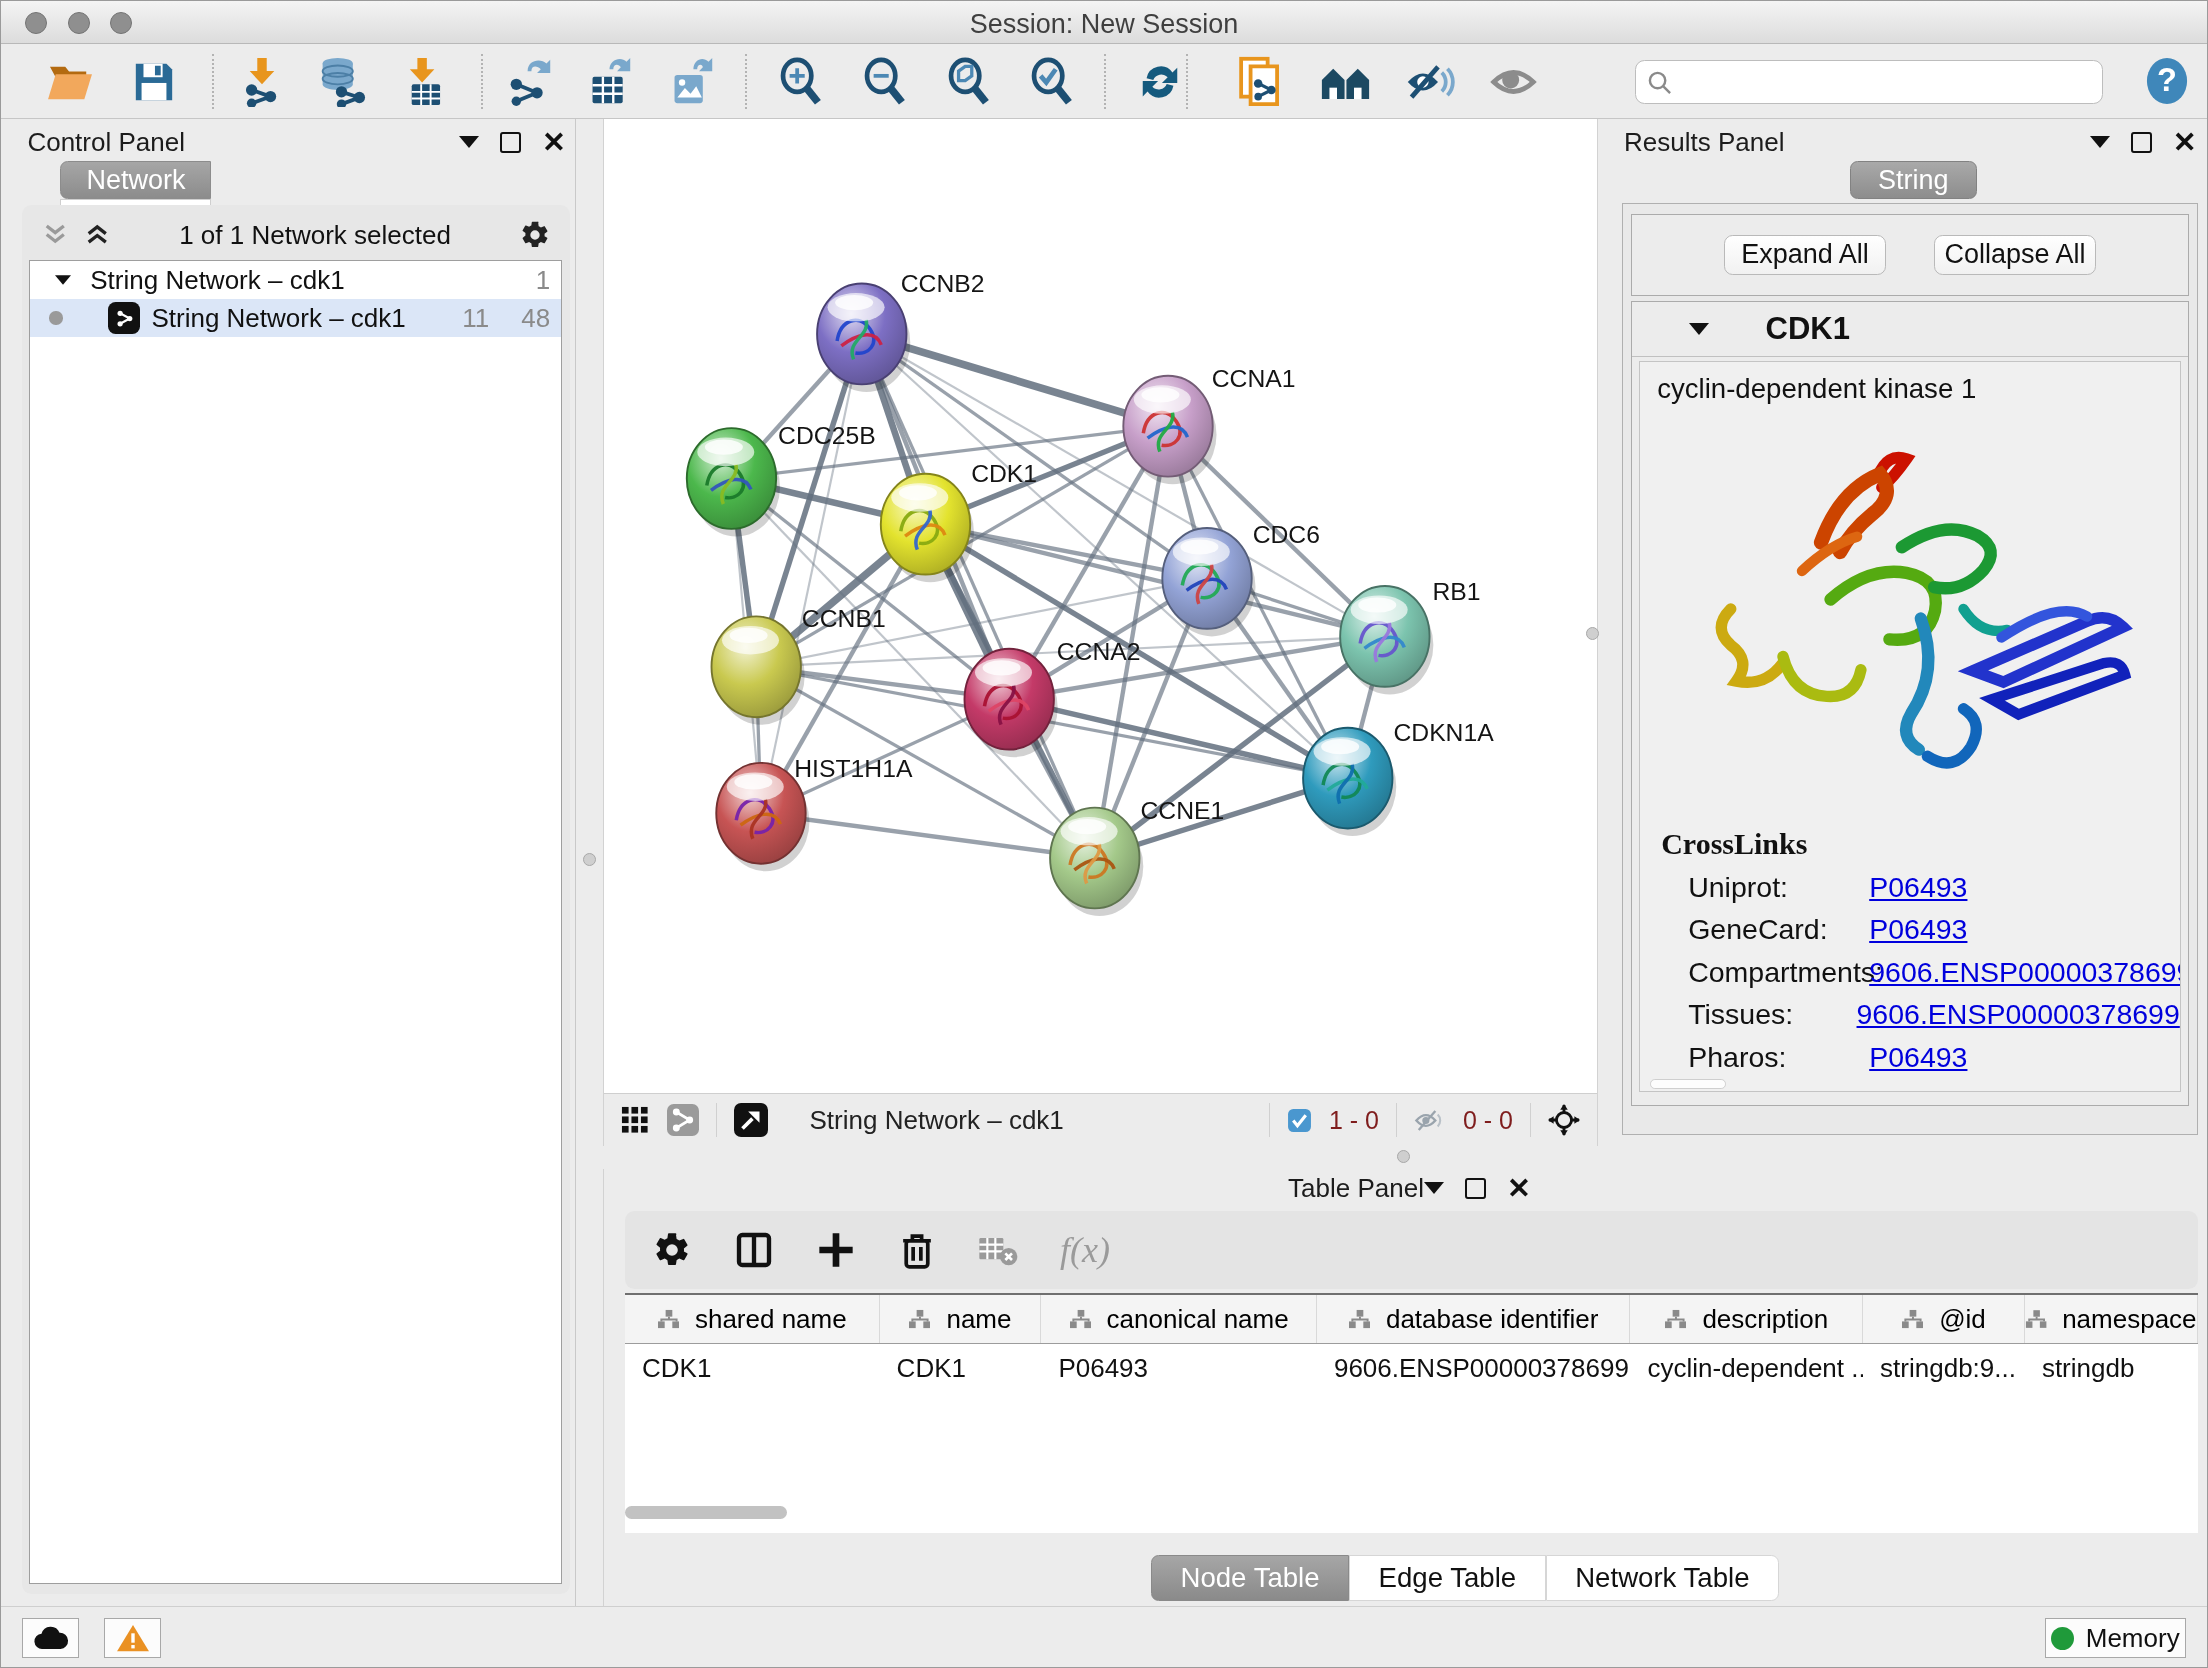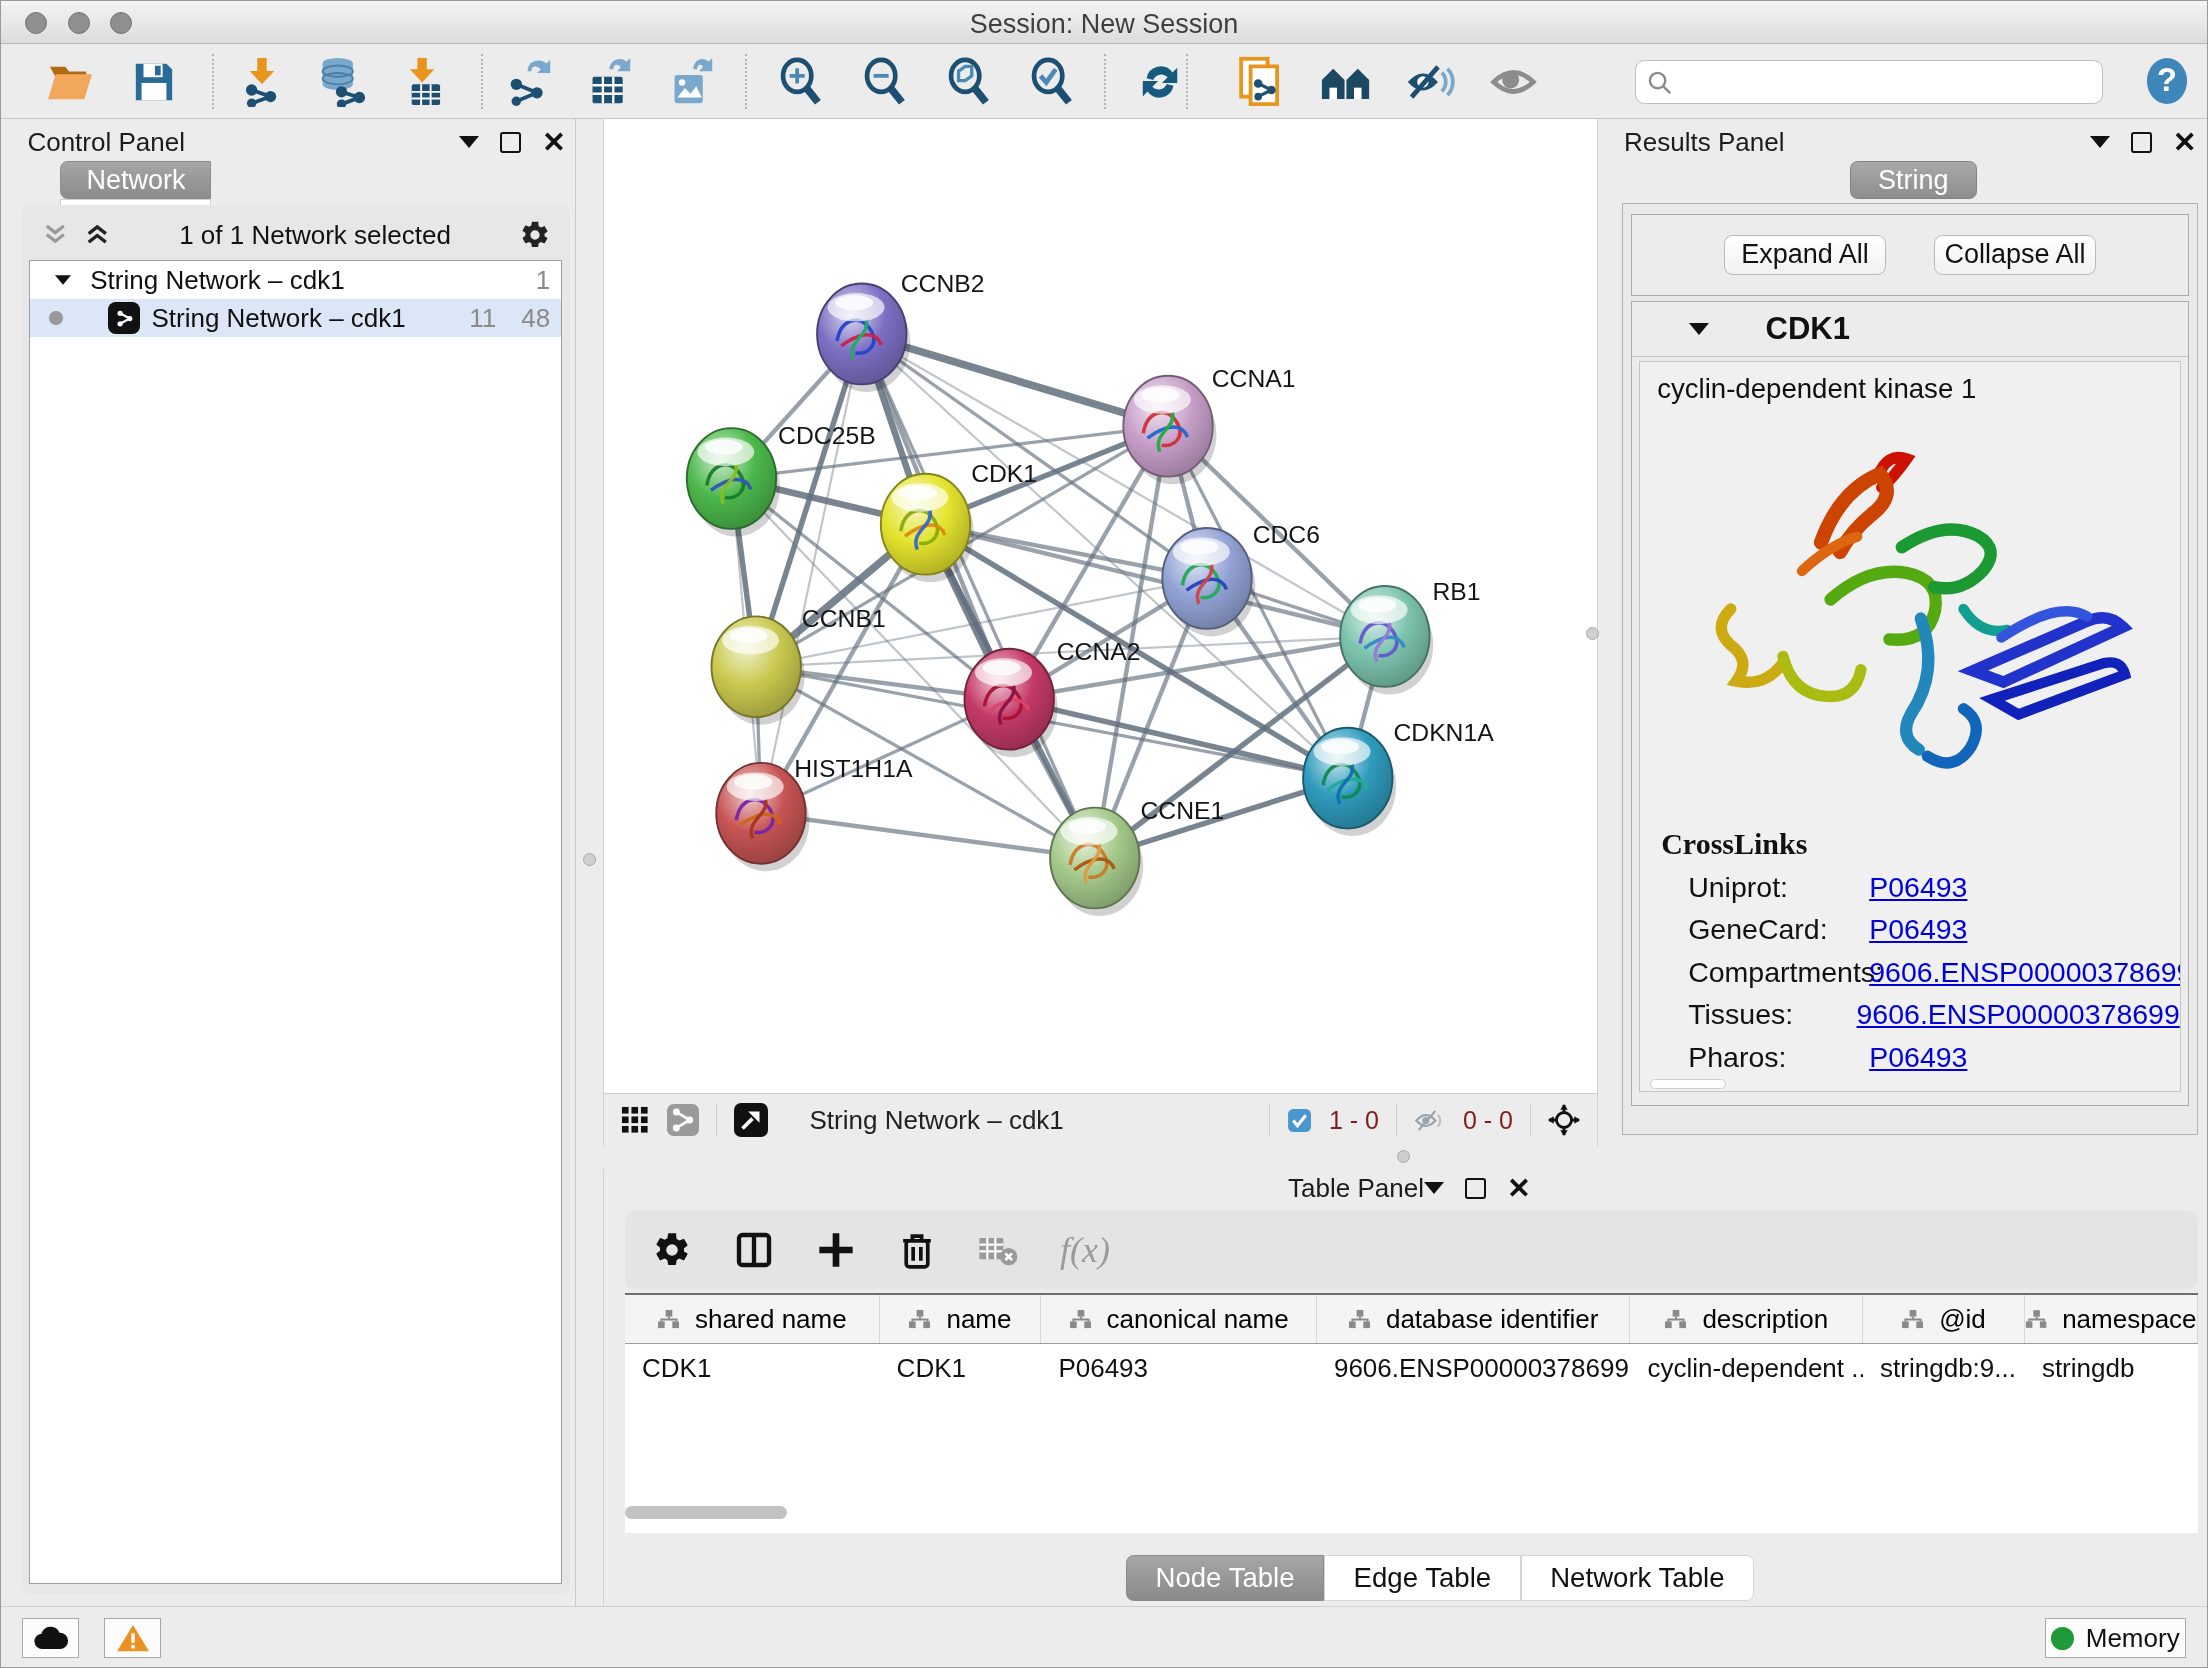--- a/index.html
+++ b/index.html
@@ -70,21 +70,21 @@
   .tp-head{position:absolute;left:21px;top:3.8px;right:15px;display:flex;justify-content:center;align-items:center;}
   .tp-toolbar{position:absolute;left:21px;top:42px;right:11.4px;height:78px;background:#e4e4e4;border-radius:9.5px;display:flex;align-items:center;gap:42px;padding-left:27px;}
   .fx{font-family:"Liberation Serif",serif;font-style:italic;font-size:36px;color:#9a9a9a;}
   .tgrid{position:absolute;left:21px;top:124px;right:11.4px;height:240px;background:#fff;border-top:2.9px solid #6f6f6f;}
   .thead{display:flex;height:49px;border-bottom:1.9px solid #9c9c9c;background:#f4f4f4;}
   .th{display:flex;align-items:center;gap:15px;justify-content:center;font-size:26px;color:#000000;border-right:1.9px solid #d9d9d9;overflow:hidden;white-space:nowrap;}
   .trowdata{display:flex;height:48px;}
   .td{font-size:26px;color:#111;padding-left:17px;display:flex;align-items:center;overflow:hidden;white-space:nowrap;}
   .hscroll{position:absolute;left:21px;top:337px;width:361px;height:15px;}
   .hthumb{width:162px;height:13.3px;background:#c2c2c2;border-radius:6.7px;}
-  .tp-tabs{position:absolute;left:522px;top:386px;display:flex;text-align:right;}
+  .tp-tabs{position:absolute;left:547px;top:386px;display:flex;text-align:right;}
   .tp-tab{height:46px;padding:0 28.5px;font-size:27.6px;display:flex;align-items:center;background:#fff;border:1px solid #d6d6d6;color:#111;}
   .tp-tab:first-child{border-radius:7.6px 0 0 7.6px;}
   .tp-tab:last-child{border-radius:0 7.6px 7.6px 0;}
   .tp-tab.sel{background:linear-gradient(#a6a6a6,#8a8a8a);color:#fff;border-color:#8a8a8a;}
   
   .statusbar{position:absolute;left:0;top:1605px;width:100%;height:63px;background:#ececec;border-top:1px solid #cfcfcf;}
   .sb-btn{position:absolute;top:11.4px;width:57px;height:40px;background:#fcfcfc;border:1.9px solid #a8a8a8;display:flex;align-items:center;justify-content:center;}
   .membtn{position:absolute;right:21px;top:11.4px;width:141px;height:40px;background:#fcfcfc;border:1.9px solid #a8a8a8;display:flex;align-items:center;justify-content:center;gap:11.4px;font-size:26px;color:#111;}
   .memdot{width:23px;height:23px;border-radius:50%;background:#1f9a3a;}
 </style>
@@ -298,21 +298,21 @@
           <span class="dot"></span>
           <span class="netic" style="margin-left:32px">
             <svg width="21" height="21" viewBox="0 0 24 24">
                 <circle cx="7" cy="6" r="3" fill="#fff"></circle>
                 <circle cx="7" cy="18" r="3" fill="#fff"></circle>
                 <circle cx="18" cy="12" r="3" fill="#fff"></circle>
                 <path d="M7 6 18 12 7 18" stroke="#fff" stroke-width="2.5" fill="none"></path>
               </svg>
           </span>
           <span>String Network – cdk1</span>
-          <span class="cnt" style="margin-right:25px">11</span>
+          <span class="cnt" style="margin-right:32px">11</span>
           <span class="cnt" style="margin-left:0">48</span>
         </div>
       </div>
     </div>
   </div>
   <div class="splitdot" style="left:582px;top:852px"></div>
 
   <div class="netview">
     <svg id="graph" width="993" height="972" viewBox="632 126 1044 1022">
         <defs>

